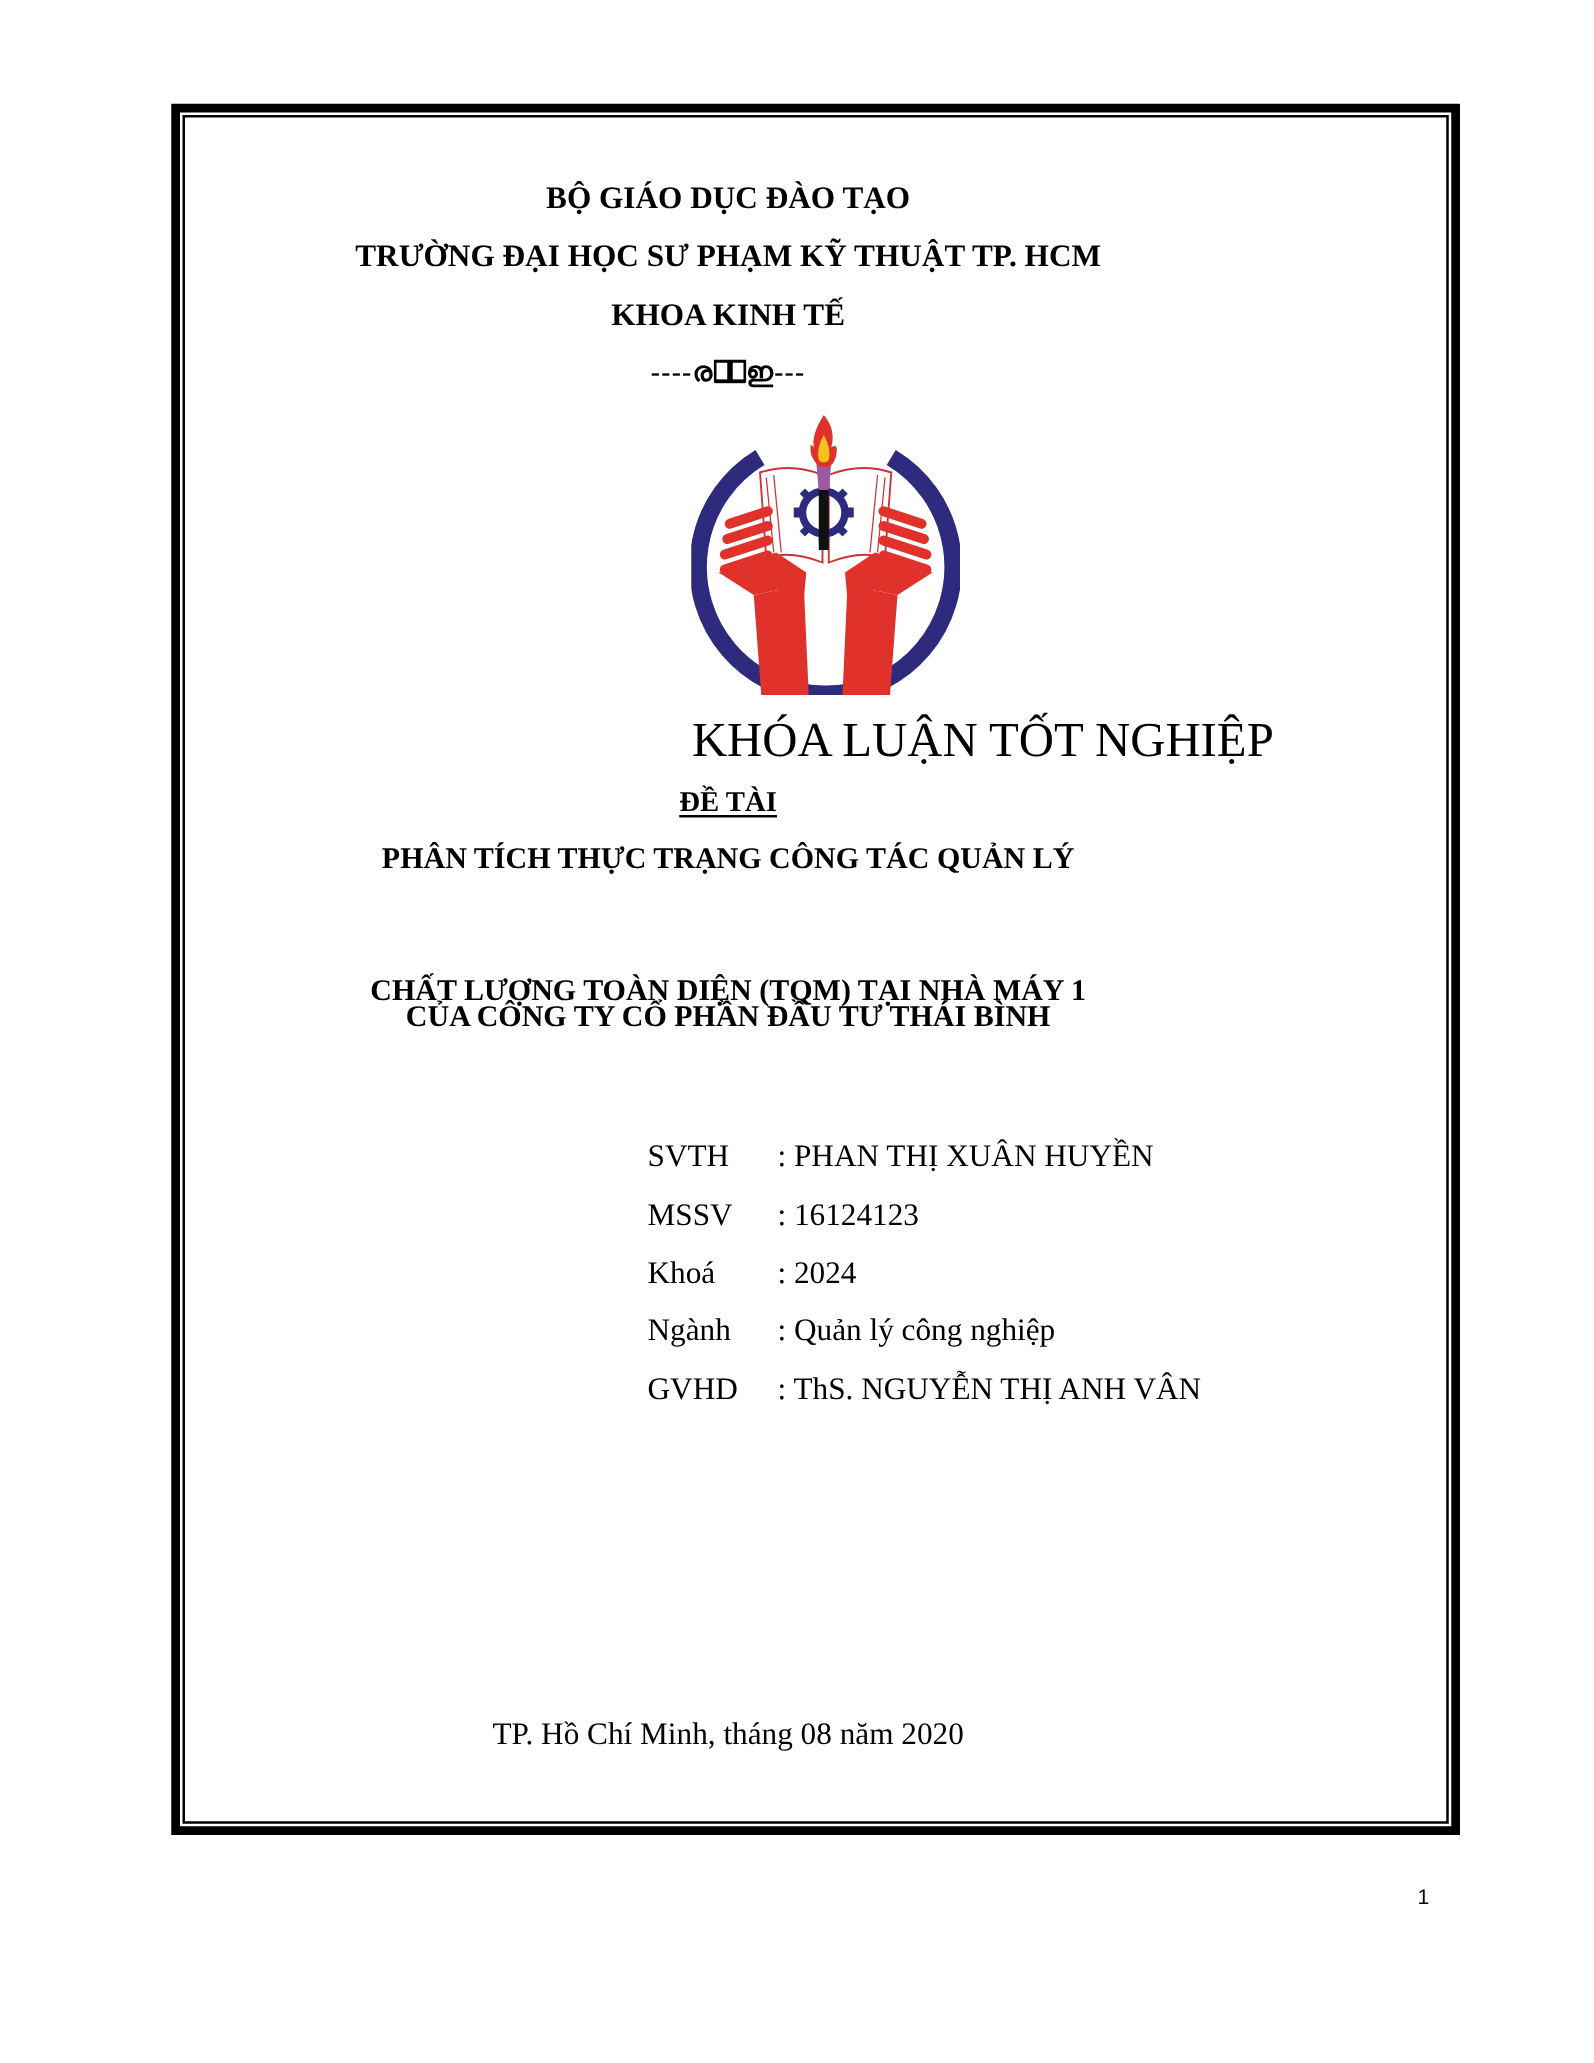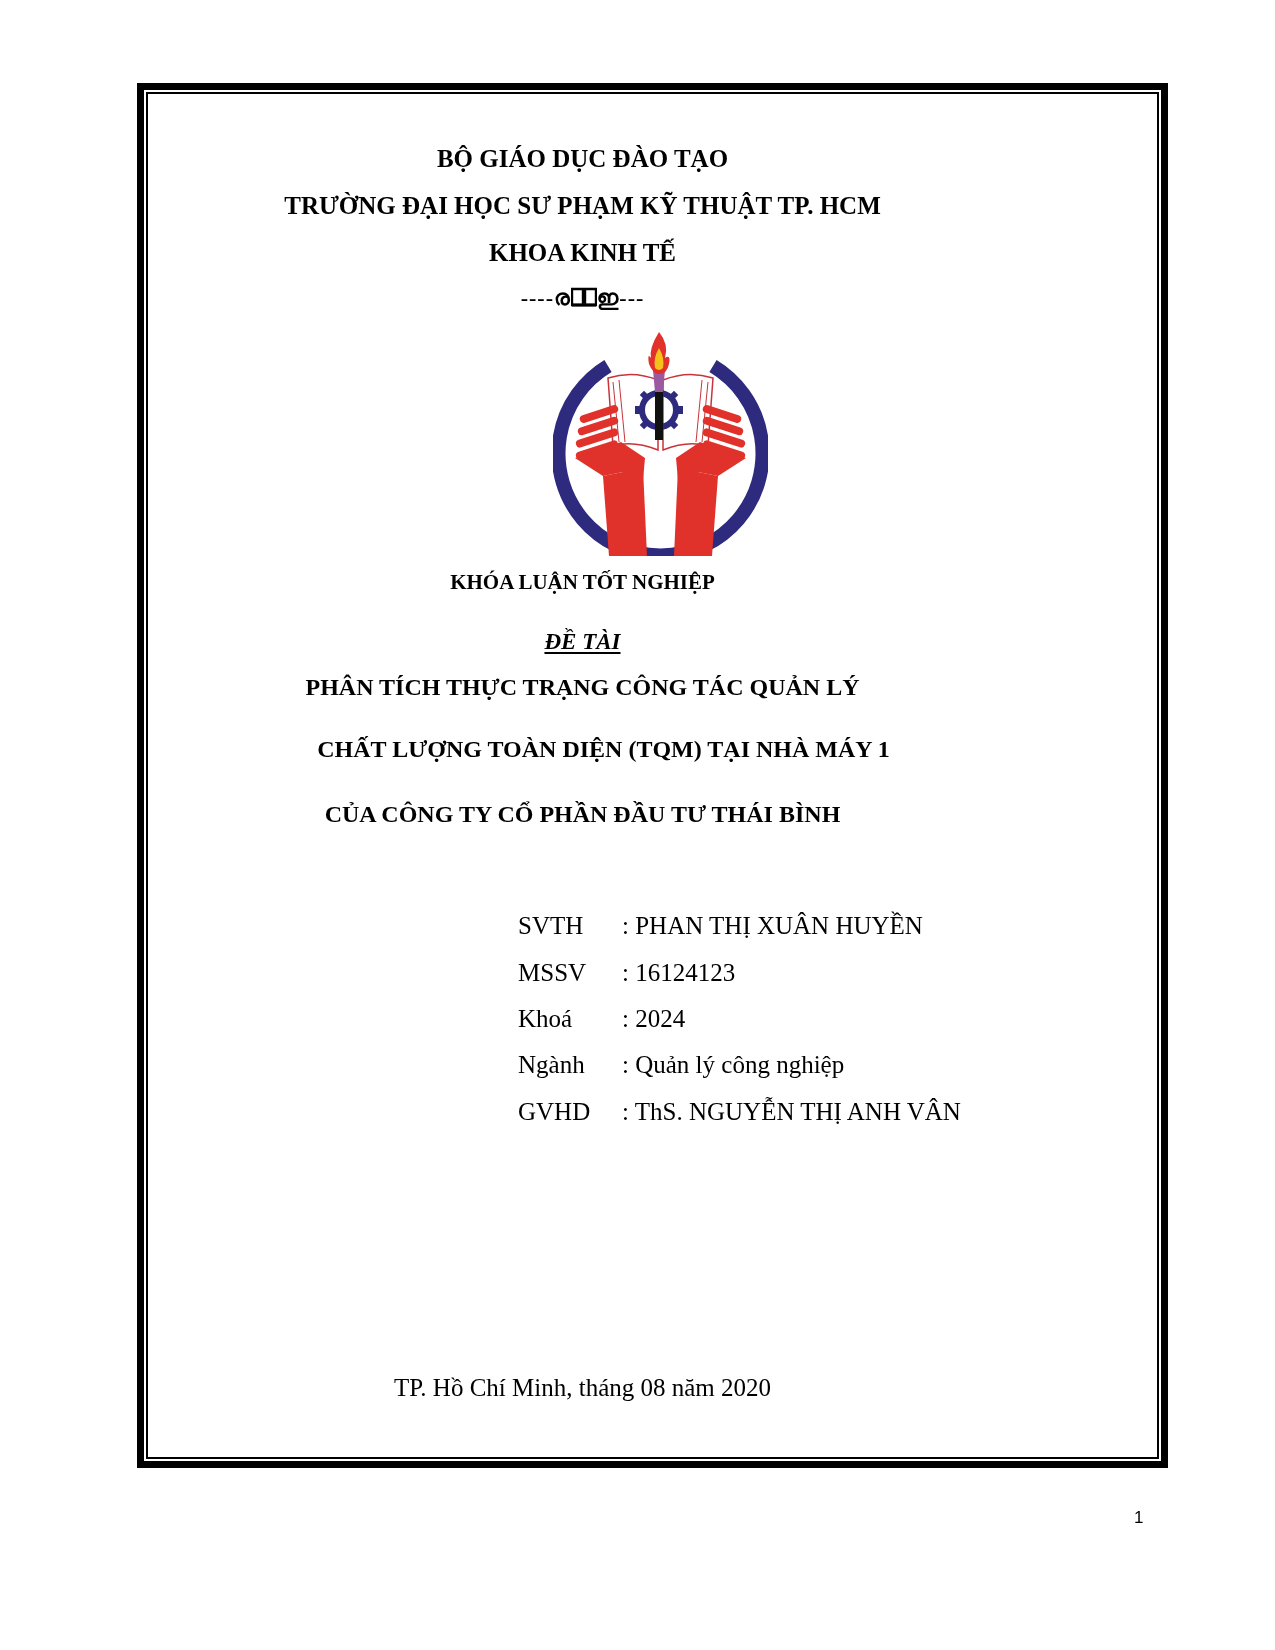--- a/index.html
+++ b/index.html
@@ -6,21 +6,21 @@
   body { width:1275px; height:1650px; position:relative; overflow:hidden;
          font-family:"Liberation Serif", "DejaVu Serif", serif; color:#000; }
   .frame-outer { position:absolute; left:137px; top:83px; width:1031px; height:1385px;
                  border:7px solid #000; box-sizing:border-box; }
   .frame-inner { position:absolute; left:146px; top:92px; width:1013px; height:1367px;
                  border:2px solid #000; box-sizing:border-box; }
   .c { position:absolute; left:146px; width:873px; text-align:center; white-space:nowrap; }
   .hdr { font-weight:bold; font-size:25px; }
   .ornament { font-weight:bold; font-size:22px; letter-spacing:1px; }
   .ornament .book { display:inline-block; vertical-align:middle; }
-  .kl { font-weight:bold; font-size:21px; }
+  .kl { font-weight:normal; font-size:39px;text-align:right; }
   .detai { font-weight:bold; font-size:23px; text-decoration:underline; text-decoration-thickness:2px; text-underline-offset:3px; }
   .title { font-weight:bold; font-size:24px; }
   .info { position:absolute; left:518px; font-size:25px; white-space:nowrap; }
   .info .lbl { position:absolute; left:0; }
   .info .val { position:absolute; left:104px; }
   .date { font-size:25px; }
   .pagenum { position:absolute; left:1134px; top:1508px; font-family:"Liberation Sans", sans-serif; font-size:17px; }
   .logo { position:absolute; left:553px; top:330px; width:215px; height:226px; }
 </style>
 </head>
@@ -81,24 +81,24 @@
       <rect x="149" y="92" width="42" height="8" rx="4" transform="rotate(18 170 96)"></rect>
       <rect x="149" y="104" width="44" height="8" rx="4" transform="rotate(18 171 108)"></rect>
       <rect x="149" y="116" width="44" height="8" rx="4" transform="rotate(18 171 120)"></rect>
       <path d="M193 128 L147 112 L123 128 L125 150 L145 142 L165 146 Z"></path>
       <path d="M165 146 L125 138 L121 226 L159 226 Z"></path>
     </g>
   </svg>
 </div>
 
 <div class="c kl" style="top:570px;">KHÓA LUẬN TỐT NGHIỆP</div>
-<div class="c detai" style="top:629px;font-style:italic;">ĐỀ TÀI</div>
+<div class="c detai" style="top:629px;">ĐỀ TÀI</div>
 
 <div class="c title" style="top:674px;">PHÂN TÍCH THỰC TRẠNG CÔNG TÁC QUẢN LÝ</div>
-<div class="c title" style="top:736px;padding-left:21px;">CHẤT LƯỢNG TOÀN DIỆN (TQM) TẠI NHÀ MÁY 1</div>
+<div class="c title" style="top:780px;">CHẤT LƯỢNG TOÀN DIỆN (TQM) TẠI NHÀ MÁY 1</div>
 <div class="c title" style="top:801px;text-align:center;">CỦA CÔNG TY CỔ PHẦN  ĐẦU TƯ THÁI BÌNH</div>
 
 <div class="info" style="top:912px;">
   <span class="lbl">SVTH</span>
   <span class="val">: PHAN THỊ XUÂN HUYỀN</span>
 </div>
 <div class="info" style="top:959px;">
   <span class="lbl">MSSV</span>
   <span class="val">: 16124123</span>
 </div>

